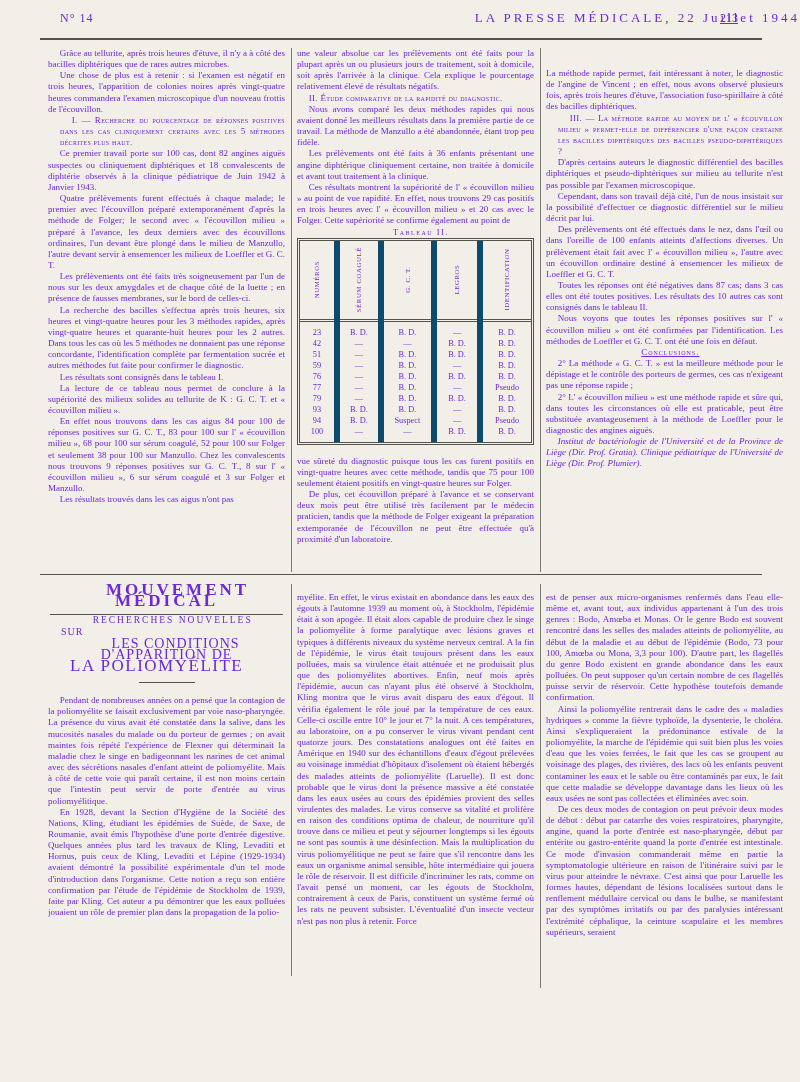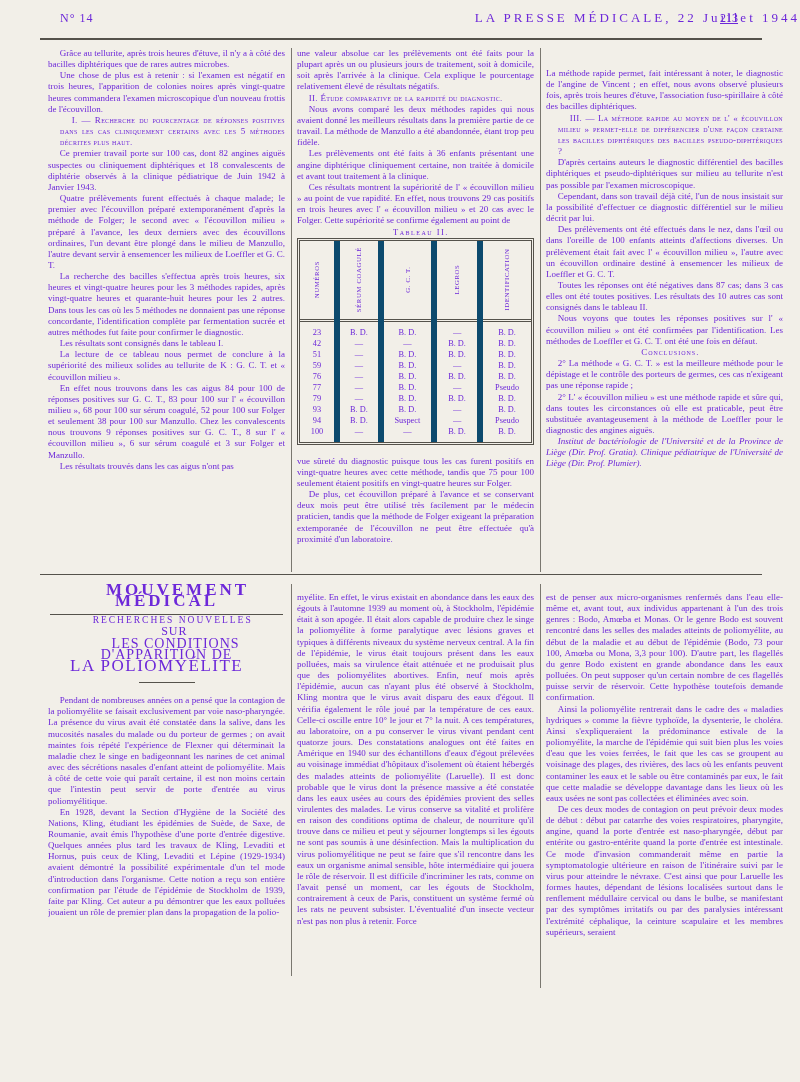--- a/index.html
+++ b/index.html
@@ -21,21 +21,21 @@
   .col p { margin:0; text-indent:1.3em; }
   .col p.noindent { text-indent:0; }
   .vrule { position:absolute; width:1px; background:#7a776f; }
   .midrule { position:absolute; left:40px; top:574px; width:722px; height:1px; background:#55524b; }
   
   .hang-heading {
     font-variant:small-caps; margin:5px 0 4px 0;
     padding-left:12px; text-indent:-12px; letter-spacing:.3px;
   }
   .inline-heading { font-variant:small-caps; margin:5px 0 4px 0; text-indent:1.3em; letter-spacing:.3px; }
-  .center-sc { text-align:center; font-variant:small-caps; letter-spacing:1px; margin:7px 0 5px 0; text-indent:0; }
+  .center-sc { text-align:center; font-variant:small-caps; letter-spacing:1px; margin:7px 0 5px 0; text-indent:0;text-decoration:underline; }
   .affiliation { font-style:italic; margin-top:8px; }
   
   .tbl-caption { text-align:center; font-variant:small-caps; letter-spacing:1.5px; font-size:8.5px; margin:8px 0 4px 0; text-indent:0; }
   .tbl-wrap { border:3px double #55524b; background:#f2efe8; }
   table.res { width:100%; border-collapse:collapse; table-layout:fixed; }
   table.res th, table.res td { border-left:6px solid #0c4a6e; }
   table.res th:first-child, table.res td:first-child { border-left:none; }
   table.res thead th { height:78px; border-bottom:3px double #55524b; vertical-align:middle; text-align:center; font-weight:normal; padding:0; }
   table.res thead th .rot {
     display:flex; align-items:center; justify-content:center; height:78px;
@@ -45,41 +45,42 @@
     font-size:6.8px; letter-spacing:.6px; text-transform:uppercase;
   }
   table.res td { font-size:8.3px; line-height:11px; text-align:center; padding:0 2px; }
   table.res tbody tr:first-child td { padding-top:5px; }
   table.res tbody tr:last-child td { padding-bottom:5px; }
   col.c-num { width:16%; } col.c-ser { width:19%; } col.c-gct { width:23%; } col.c-leg { width:20%; } col.c-ide { width:22%; }
   
   .banner { text-align:center; font-size:17px; font-weight:bold; letter-spacing:3px; margin:9px 4px 0 4px; text-indent:0; }
   .banner-rule { height:1px; background:#55524b; margin:8px 2px 0 2px; }
   .sub1 { text-align:center; font-size:9.5px; letter-spacing:2px; margin-top:19px; text-indent:0; }
-  .sub2 { text-align:center; font-size:12px; letter-spacing:1px; margin-top:10px; text-indent:0; }
+  .sub2 { text-align:left; font-size:10px; letter-spacing:1px; margin-top:10px; text-indent:0; }
   .t1 { text-align:center; font-size:14px; letter-spacing:1px; margin-top:12px; text-indent:0; }
   .t2 { text-align:left; font-size:17px; letter-spacing:1.5px; margin-top:9px; text-indent:0; }
   .squiggle { width:56px; height:1px; background:#55524b; margin:11px auto 12px auto; }
 </style>
 </head>
 <body>
 
 <div class="page">
 
   <div class="hdr-issue">N°  14</div>
   <div class="hdr-title">LA PRESSE MÉDICALE, 22 Juillet 1944</div>
   <div class="hdr-page">213</div>
   <div class="hdr-rule"></div>
 
   <div class="col" style="left:48px; top:48px; height:524px;">
     <p>Grâce au tellurite, après trois heures d'étuve, il n'y a à côté des bacilles diphtériques que de rares autres microbes.</p>
     <p>Une chose de plus est à retenir : si l'examen est négatif en trois heures, l'apparition de colonies noires après vingt-quatre heures commandera l'examen microscopique d'un nouveau frottis de l'écouvillon.</p>
     <p class="hang-heading">I. — Recherche du pourcentage de réponses positives dans les cas cliniquement certains avec les 5 méthodes décrites plus haut.</p>
     <p>Ce premier travail porte sur 100 cas, dont 82 angines aiguës suspectes ou cliniquement diphtériques et 18 convalescents de diphtérie observés à la clinique pédiatrique de Juin 1942 à Janvier 1943.</p>
     <p>Quatre prélèvements furent effectués à chaque malade; le premier avec l'écouvillon préparé extemporanément d'après la méthode de Folger; le second avec « l'écouvillon milieu » préparé à l'avance, les deux derniers avec des écouvillons ordinaires, l'un devant être plongé dans le milieu de Manzullo, l'autre devant servir à ensemencer les milieux de Loeffler et G. C. T.</p>
+    <p>Les prélèvements ont été faits très soigneusement par l'un de nous sur les deux amygdales et de chaque côté de la luette ; en présence de fausses membranes, sur le bord de celles-ci.</p>
     <p>La recherche des bacilles s'effectua après trois heures, six heures et vingt-quatre heures pour les 3 méthodes rapides, après vingt-quatre heures et quarante-huit heures pour les 2 autres. Dans tous les cas où les 5 méthodes ne donnaient pas une réponse concordante, l'identification complète par fermentation sucrée et autres méthodes fut faite pour confirmer le diagnostic.</p>
     <p>Les résultats sont consignés dans le tableau I.</p>
     <p>La lecture de ce tableau nous permet de conclure à la supériorité des milieux solides au tellurite de K : G. C. T. et « écouvillon milieu ».</p>
     <p>En effet nous trouvons dans les cas aigus 84 pour 100 de réponses positives sur G. C. T., 83 pour 100 sur l' « écouvillon milieu », 68 pour 100 sur sérum coagulé, 52 pour 100 sur Folger et seulement 38 pour 100 sur Manzullo. Chez les convalescents nous trouvons 9 réponses positives sur G. C. T., 8 sur l' « écouvillon milieu », 6 sur sérum coagulé et 3 sur Folger et Manzullo.</p>
     <p>Les résultats trouvés dans les cas aigus n'ont pas</p>
   </div>
 
   <div class="vrule" style="left:291px; top:48px; height:524px;"></div>
 
   <div class="col" style="left:297px; top:48px; height:524px;">

